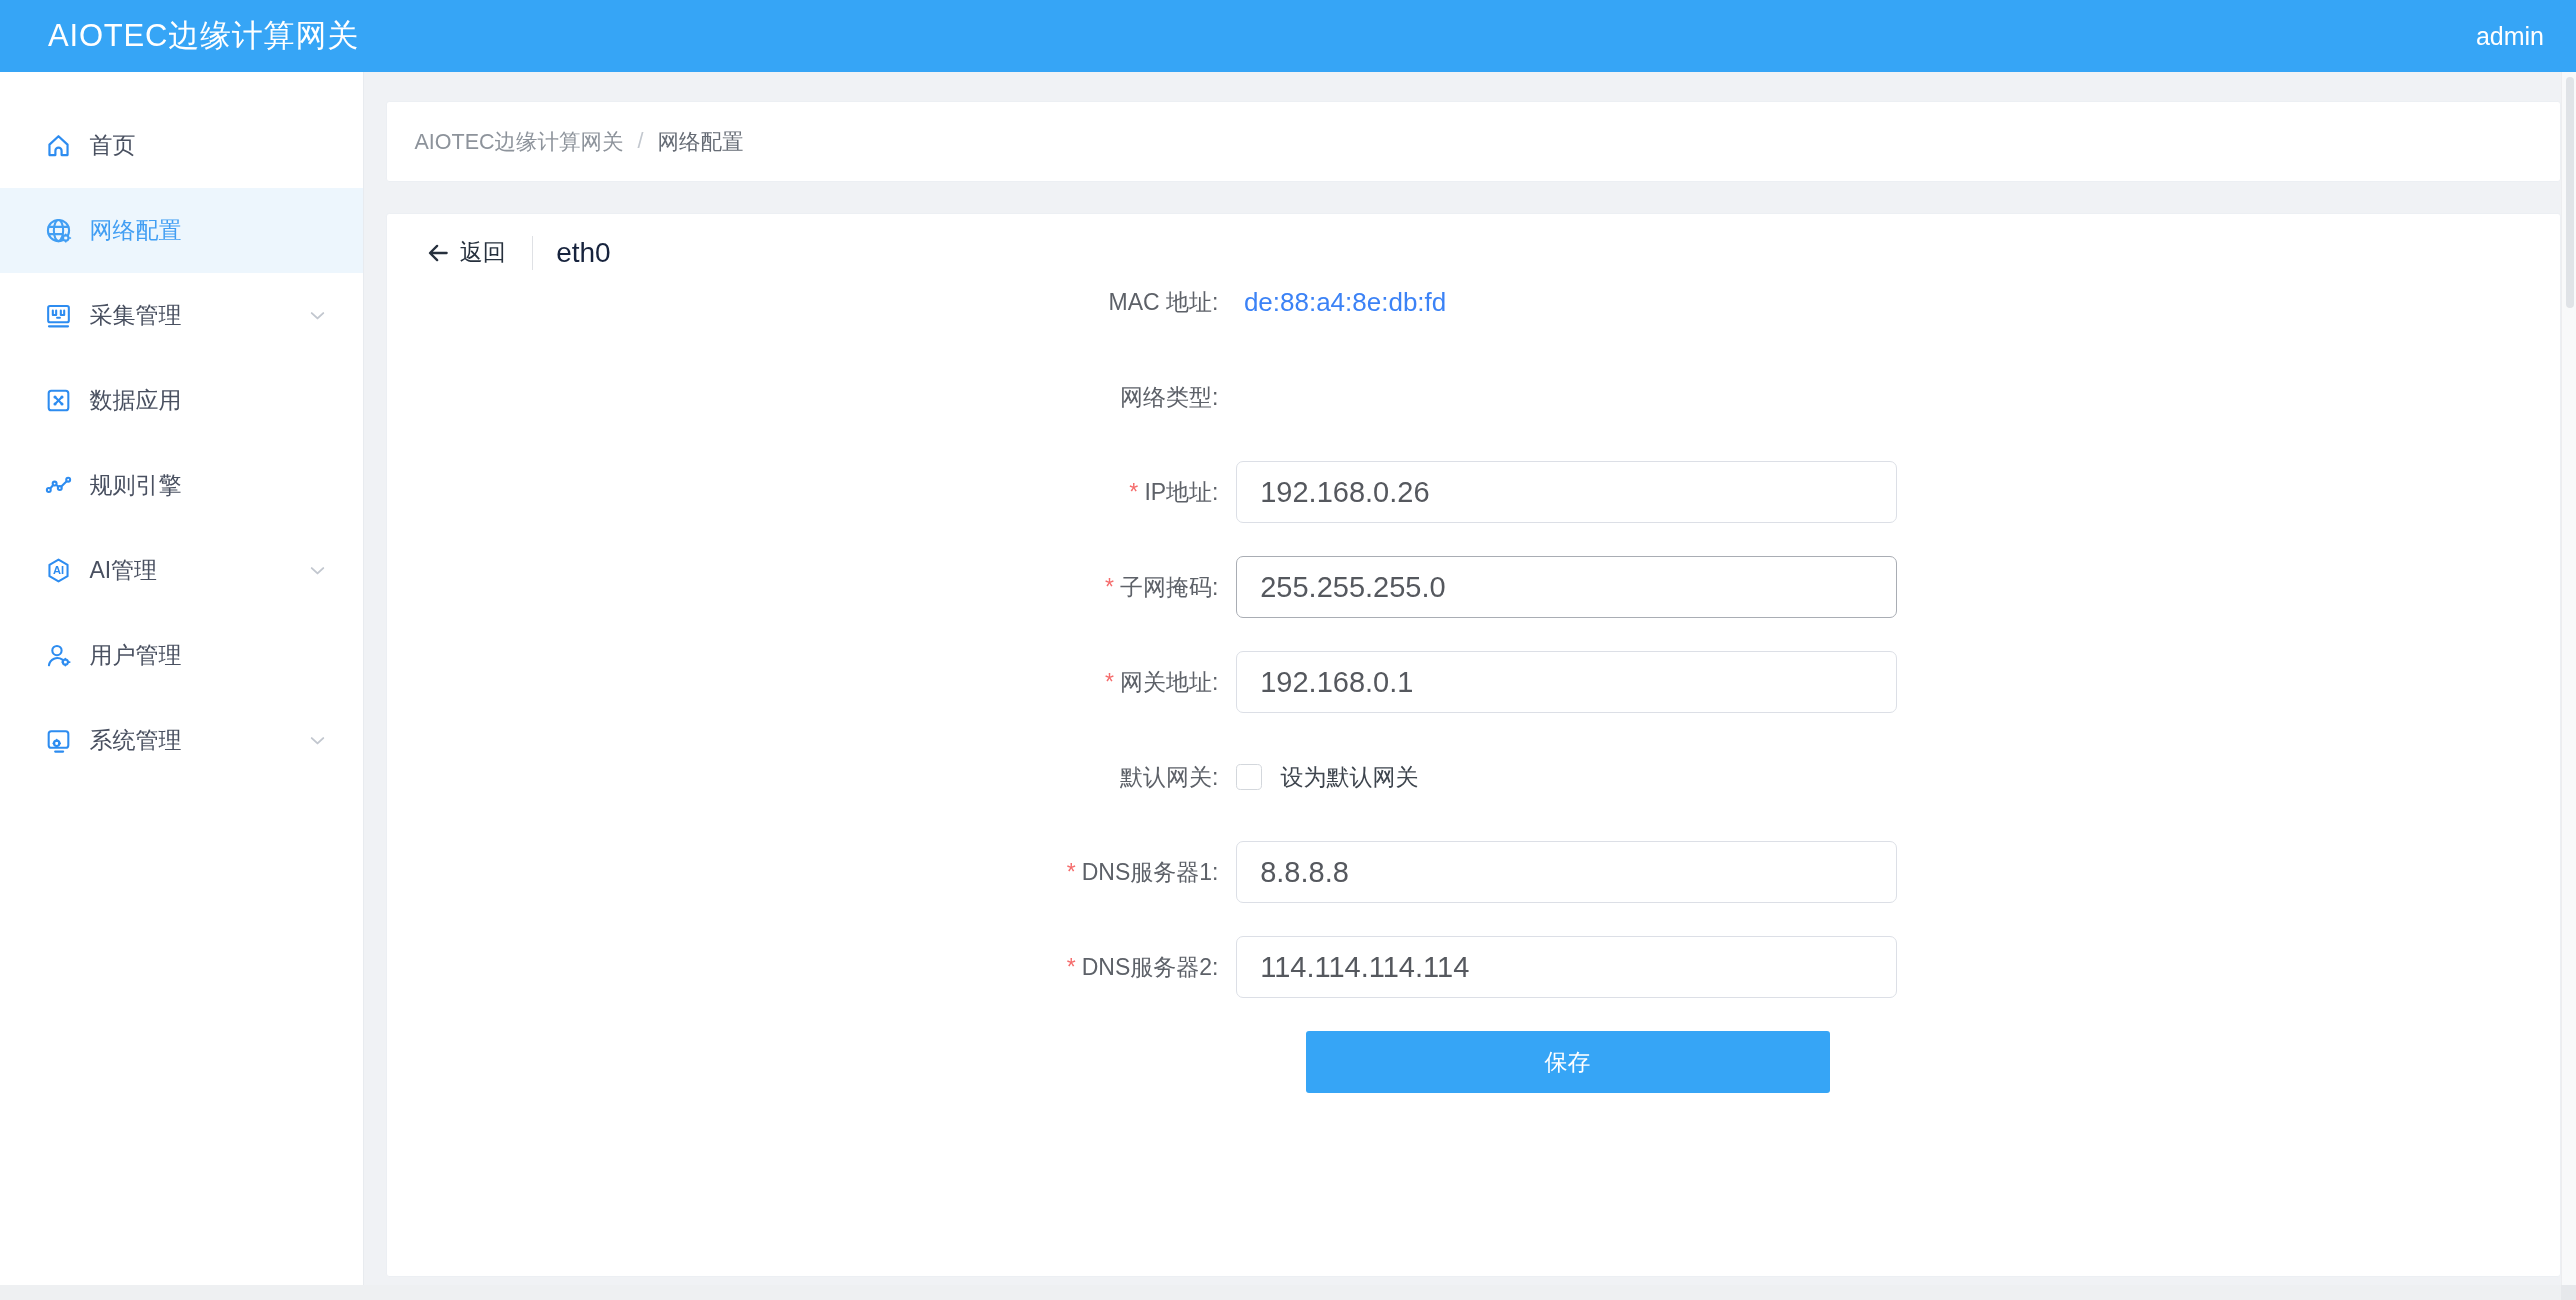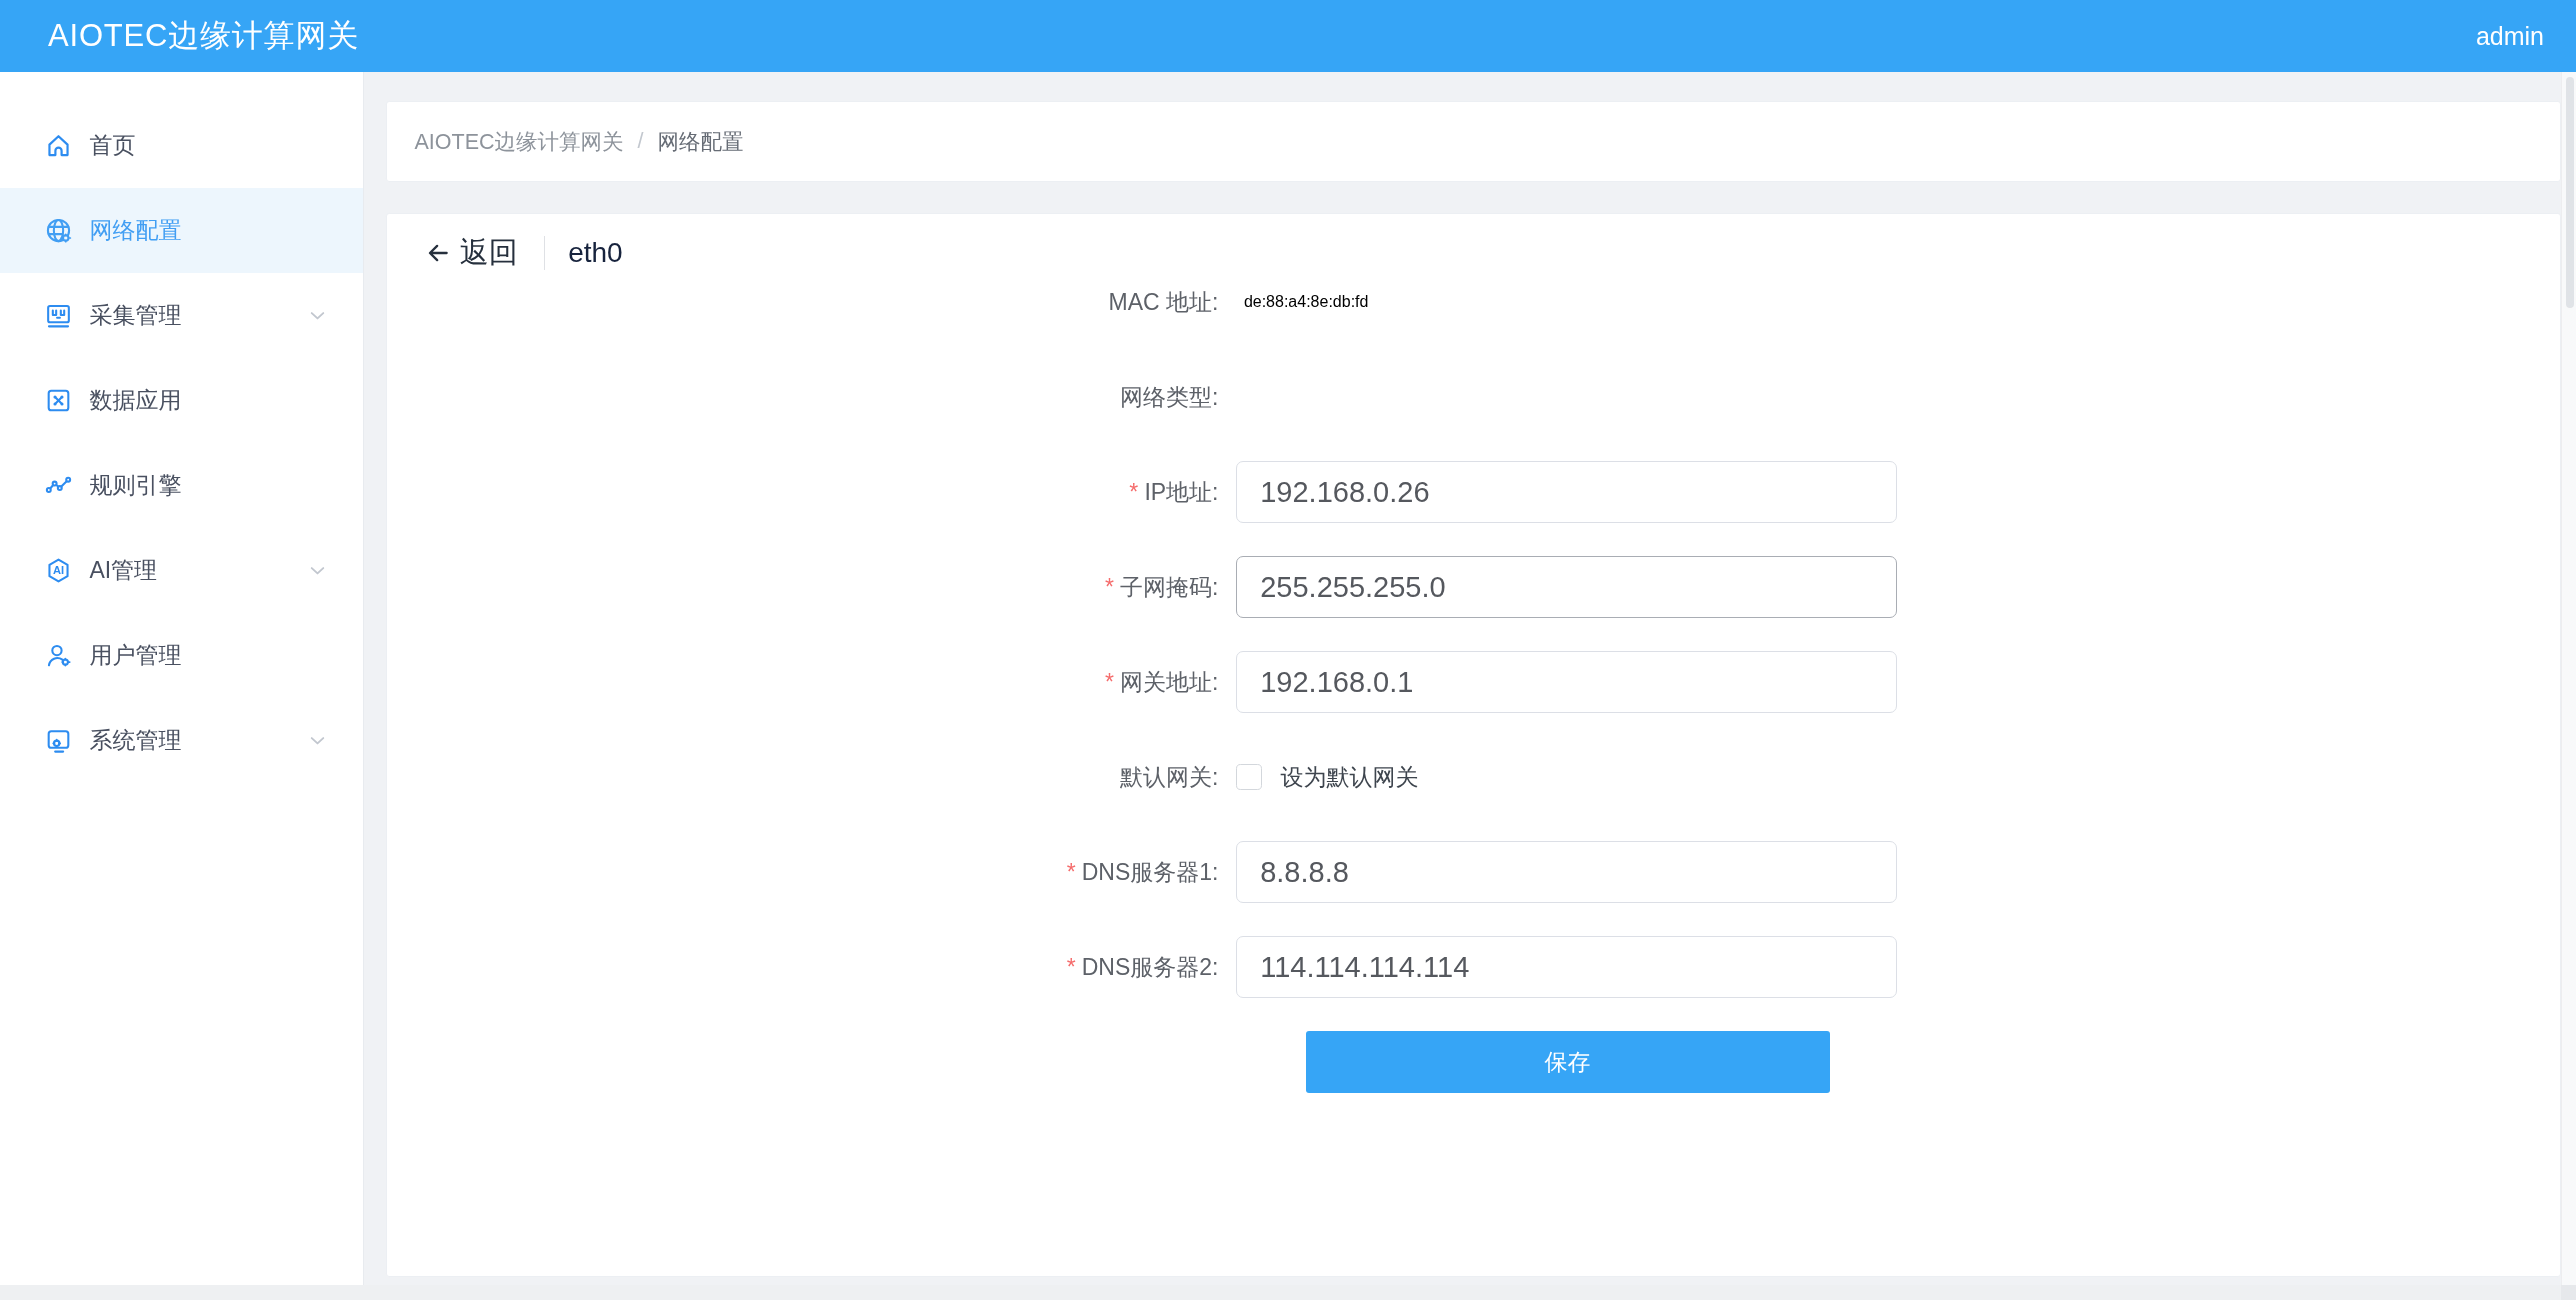--- a/index.html
+++ b/index.html
@@ -57,36 +57,36 @@
   .content-card {
     margin-top:31px; background:#fff; height:1064px;
     border-radius:3.1px; border:0.8px solid #eceff3;
     padding:20px 0 0 38px; overflow:hidden;
   }
 
   
   .back-row { display:flex; align-items:center; height:37px; }
   .back-btn { display:flex; align-items:center; cursor:pointer; color:#26303d; }
   .back-btn svg { width:26px; height:26px; display:block; }
-  .back-label { font-size:29px; margin-left:9.2px; font-weight:500; }
+  .back-label { font-size:23px; margin-left:9.2px; font-weight:500; }
   .vdiv { width:1.5px; height:34px; background:#dfe1e5; margin:0 23px 0 26px; }
   .page-title { font-size:28px; color:#17233d; }
 
   
   .form { margin-top:0; }
   .frow { display:flex; align-items:center; height:62px; margin-bottom:33px; }
   .frow:first-child { margin-bottom:33px; }
   .flabel {
     width:794px; text-align:right; font-size:23px; color:#5d6168;
     flex:none; white-space:nowrap;
   }
   .req { color:#f56c6c; margin-right:6.1px; font-size:23px; }
   .fctrl { margin-left:17.7px; display:flex; align-items:center; }
 
-  .static-val { font-size:16px; color:#000000; padding-left:7.7px; }
+  .static-val { font-size:26px; color:#3b82f6; padding-left:7.7px; }
 
   .finput {
     width:661px; height:62px; border:1.5px solid #dcdfe6; border-radius:7px;
     font-size:29px; color:#55585e; padding:0 23px; outline:none;
     font-family:"Liberation Sans","DejaVu Sans",sans-serif; background:#fff;
   }
   .finput.hovered { border-color:#a9adb4; }
 
   .select {
     width:296px; height:62px; border:1.5px solid #dcdfe6; border-radius:7px;

